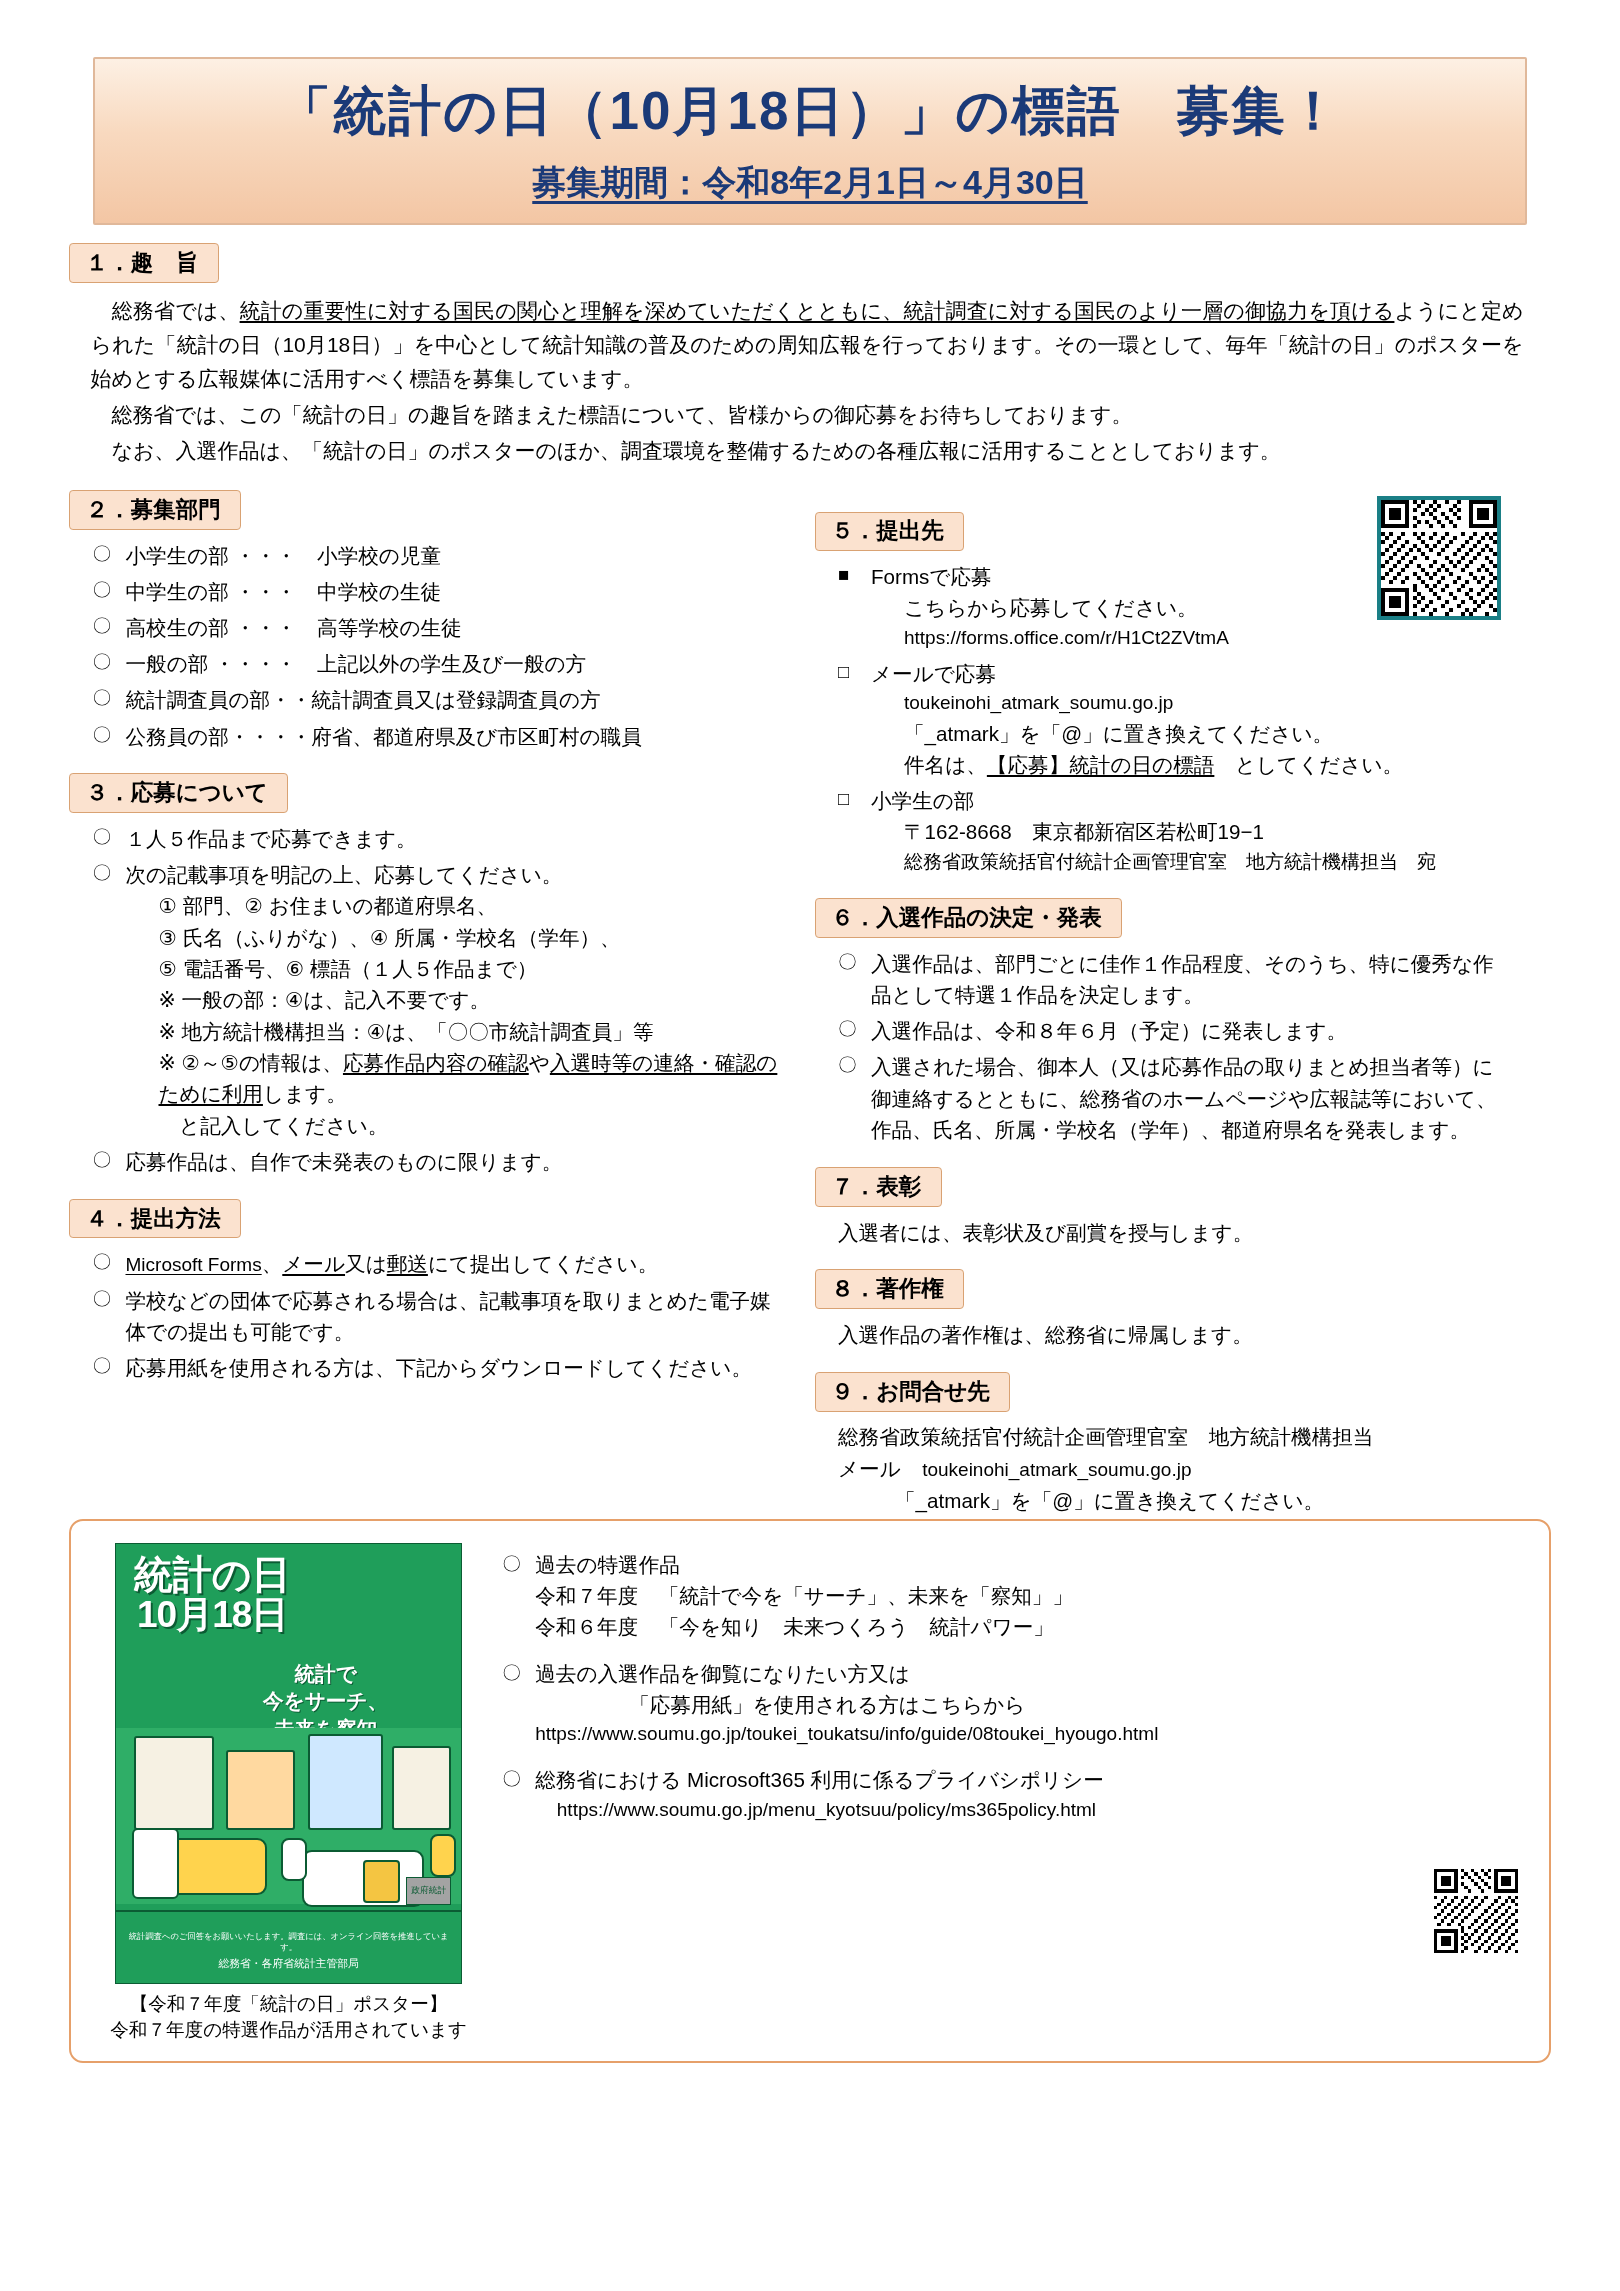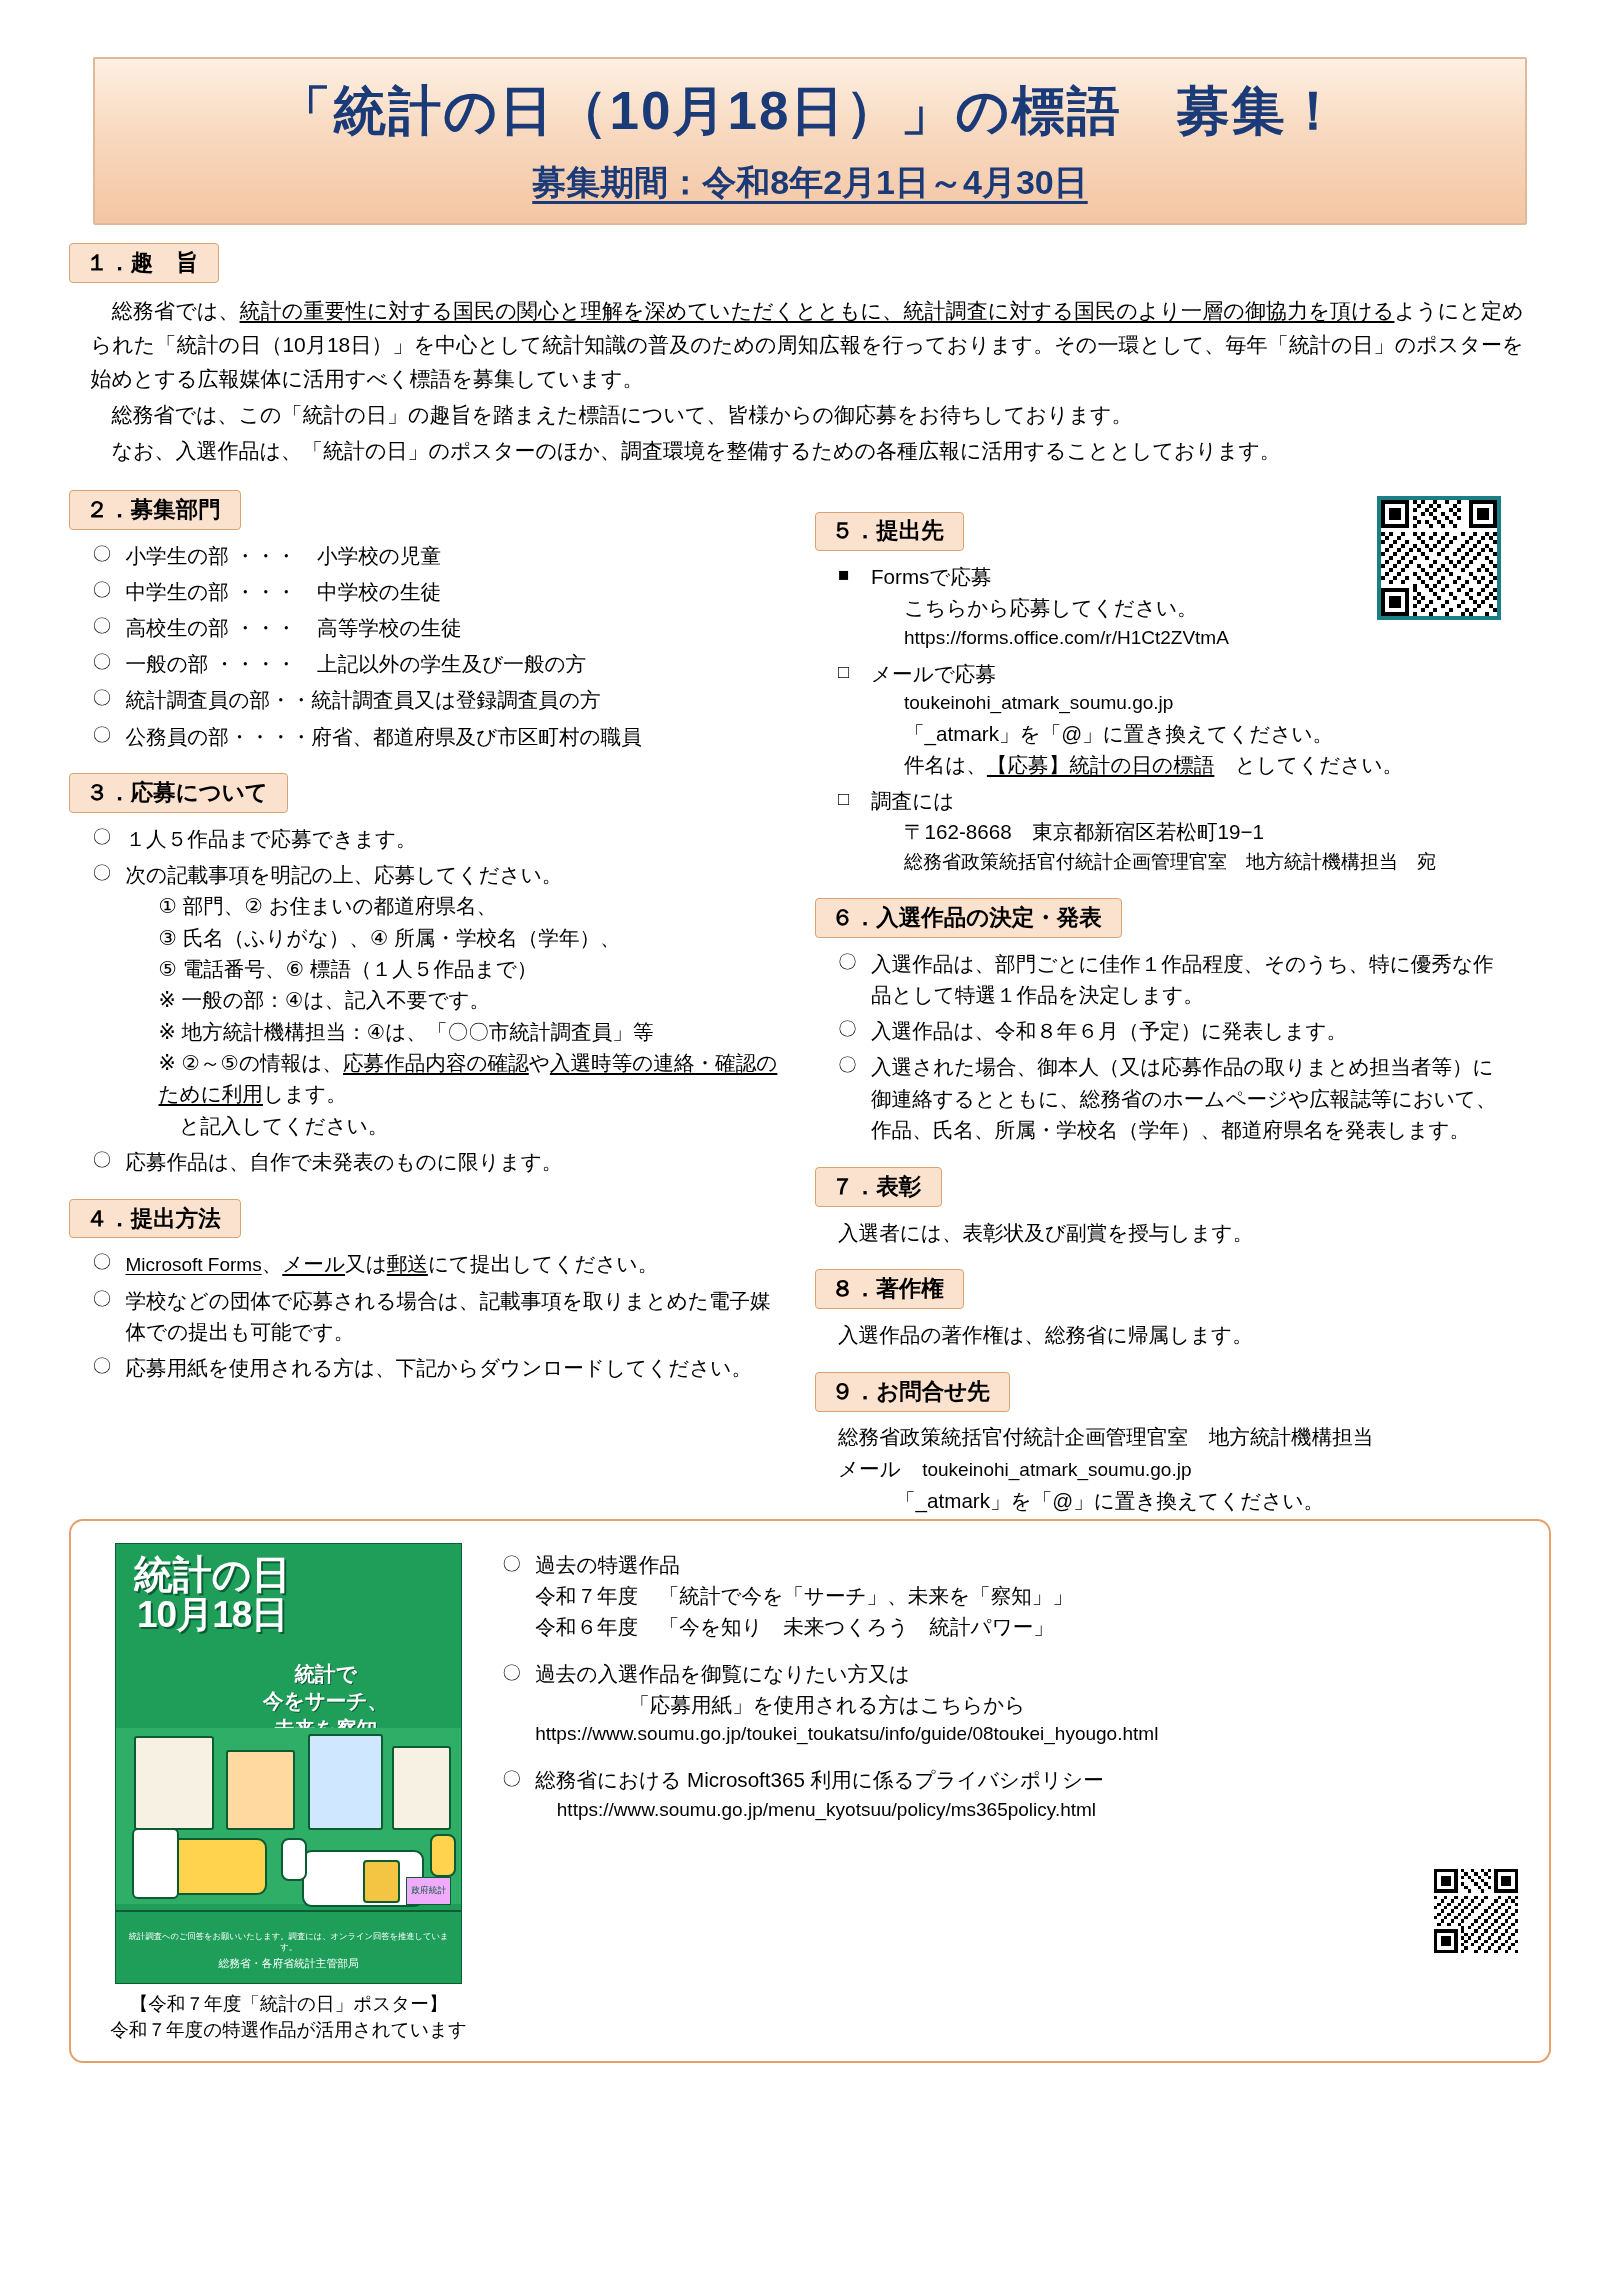--- a/index.html
+++ b/index.html
@@ -190,21 +190,21 @@
   .p-foot-txt {
     position: absolute; left: 10px; right: 9.8px; bottom: 29px;
     color: #fff; font-size: 8.3px; line-height: 1.35; text-align: center;
   }
   .p-foot-txt2 {
     position: absolute; left: 9.8px; right: 9.8px; bottom: 11.8px;
     color: #fff; font-size: 10.8px; text-align: center;
   }
   .p-badge {
     position: absolute; right: 9.8px; bottom: 78px;
-    width: 43px; height: 25.5px; background: #f0abfc; border: 1px solid #0b5b33;
+    width: 43px; height: 25.5px; background: #a3a3a3; border: 1px solid #0b5b33;
     font-size: 8.8px; color: #0b5b33; text-align: center; line-height: 25.5px;
   }
   .p-phone {
     position: absolute; left: 15.7px; bottom: 84px; width: 43px; height: 67px;
     background: #fff; border: 2px solid #0b5b33; border-radius: 5.9px;
   }
   .p-note {
     position: absolute; right: 61px; bottom: 80px; width: 33px; height: 39px;
     background: #f4c542; border: 2px solid #0b5b33; border-radius: 3.9px;
   }
@@ -525,21 +525,21 @@
                 <span class="mk">□</span>
                 <span>メールで応募</span>
                 <div class="sub">
                   <div class="mono">toukeinohi_atmark_soumu.go.jp</div>
                   <div>「_atmark」を「@」に置き換えてください。</div>
                   <div><span>件名は、</span><u class="thin">【応募】統計の日の標語</u><span>　としてください。</span></div>
                 </div>
               </li>
               <li>
                 <span class="mk">□</span>
-                <span>調査には</span>
+                <span>小学生の部</span>
                 <div class="sub">
                   <div>〒162-8668　東京都新宿区若松町19−1</div>
                   <div class="small">総務省政策統括官付統計企画管理官室　地方統計機構担当　宛</div>
                 </div>
               </li>
             </ul>
           </div>
         </div>
 
         <div class="sec">

